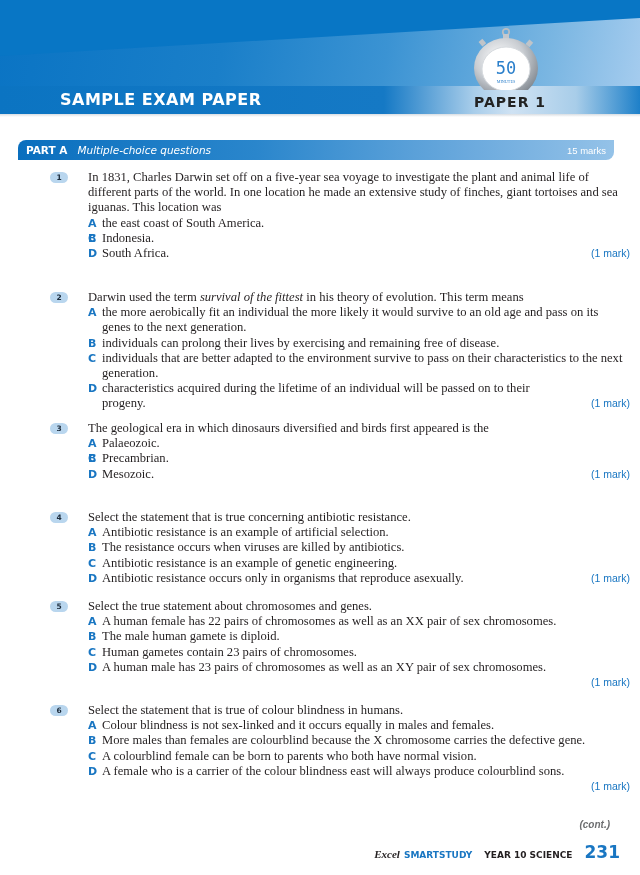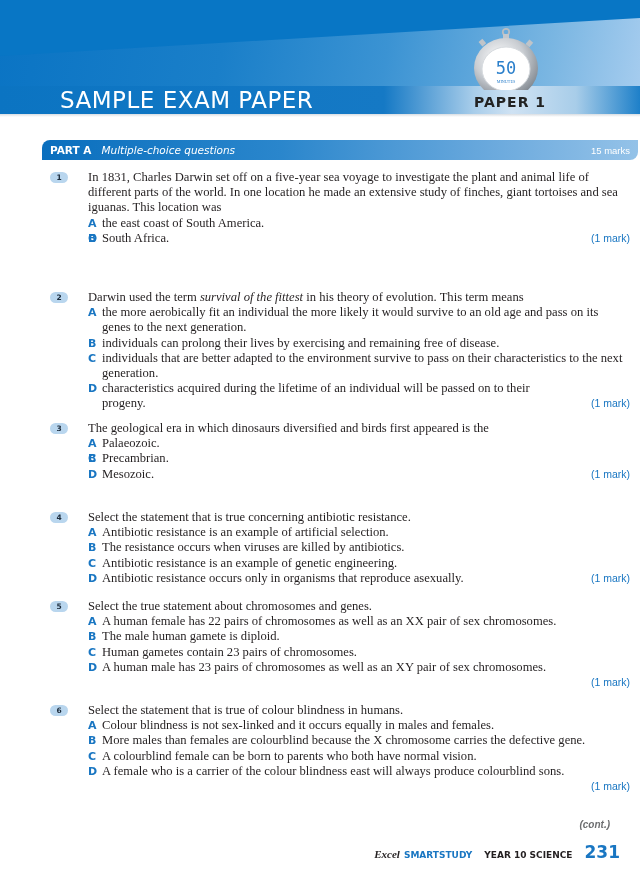--- a/index.html
+++ b/index.html
@@ -16,39 +16,39 @@
       position: absolute; left: 0; top: 0; width: 640px; height: 114px;
       background: #0876c5;
       clip-path: polygon(0 0, 640px 0, 640px 18px, 0 56px);
     }
     .banner-bottom-band {
       position: absolute; left: 0; top: 86px; width: 640px; height: 28px;
       background: linear-gradient(90deg, #0b74c2 0%, #1579c5 60%, #a8cdea 74%, #cfe2f3 80%, #a8cde9 90%, #1e80c9 100%);
     }
     .banner-title {
       position: absolute; left: 60px; top: 86px; height: 28px; line-height: 28px;
-      font-family: "DejaVu Sans", sans-serif; font-weight: normal; font-size: 23px;
+      font-family: "DejaVu Sans", sans-serif; font-weight: bold; font-size: 16px;
       letter-spacing: 0.5px; color: #ffffff;
     }
     .paper-label {
       position: absolute; left: 474px; top: 92px; height: 20px; line-height: 20px;
       font-family: "DejaVu Sans", sans-serif; font-weight: bold; font-size: 14px;
       letter-spacing: 1px; color: #222222;
     }
     .banner-shadow {
       position: absolute; left: 0; top: 114px; width: 640px; height: 3px;
       background: linear-gradient(180deg, #d8dde2, #ffffff);
     }
 
     
     .stopwatch { position: absolute; left: 468px; top: 28px; width: 76px; height: 62px; }
 
     
     .part-bar {
-      position: absolute; left: 42px; top: 140px; width: 596px; height: 20px;
+      position: absolute; left: 18px; top: 140px; width: 596px; height: 20px;
       border-radius: 8px 0 8px 0;
       background: linear-gradient(90deg, #0a6fbe 0%, #2a86cc 40%, #6aa9dd 75%, #94c2e8 100%);
       display: flex; align-items: center;
     }
     .part-label {
       margin-left: 8px; font-family: "DejaVu Sans", sans-serif; font-weight: bold;
       font-size: 10.5px; color: #ffffff;
     }
     .part-desc {
       margin-left: 10px; font-family: "DejaVu Sans", sans-serif; font-style: italic;
@@ -142,20 +142,21 @@
     <div class="q-stem">In 1831, Charles Darwin set off on a five-year sea voyage to investigate the plant and animal life of different parts of the world. In one location he made an extensive study of finches, giant tortoises and sea iguanas. This location was</div>
     <div class="option">
         <span class="opt-letter">A</span>
         <span class="opt-text">the east coast of South America.</span>
       </div>
     <div class="option">
         <span class="opt-letter">B</span>
       </div>
     <div class="option">
         <span class="opt-letter">C</span>
+        <span class="opt-text">Indonesia.</span>
       </div>
     <div class="option">
         <span class="opt-letter">D</span>
         <span class="opt-text">South Africa.</span>
         <span class="mark">(1 mark)</span>
       </div>
   </div>
 
   <div class="question" style="top:290px;">
     <span class="q-num">2</span>

